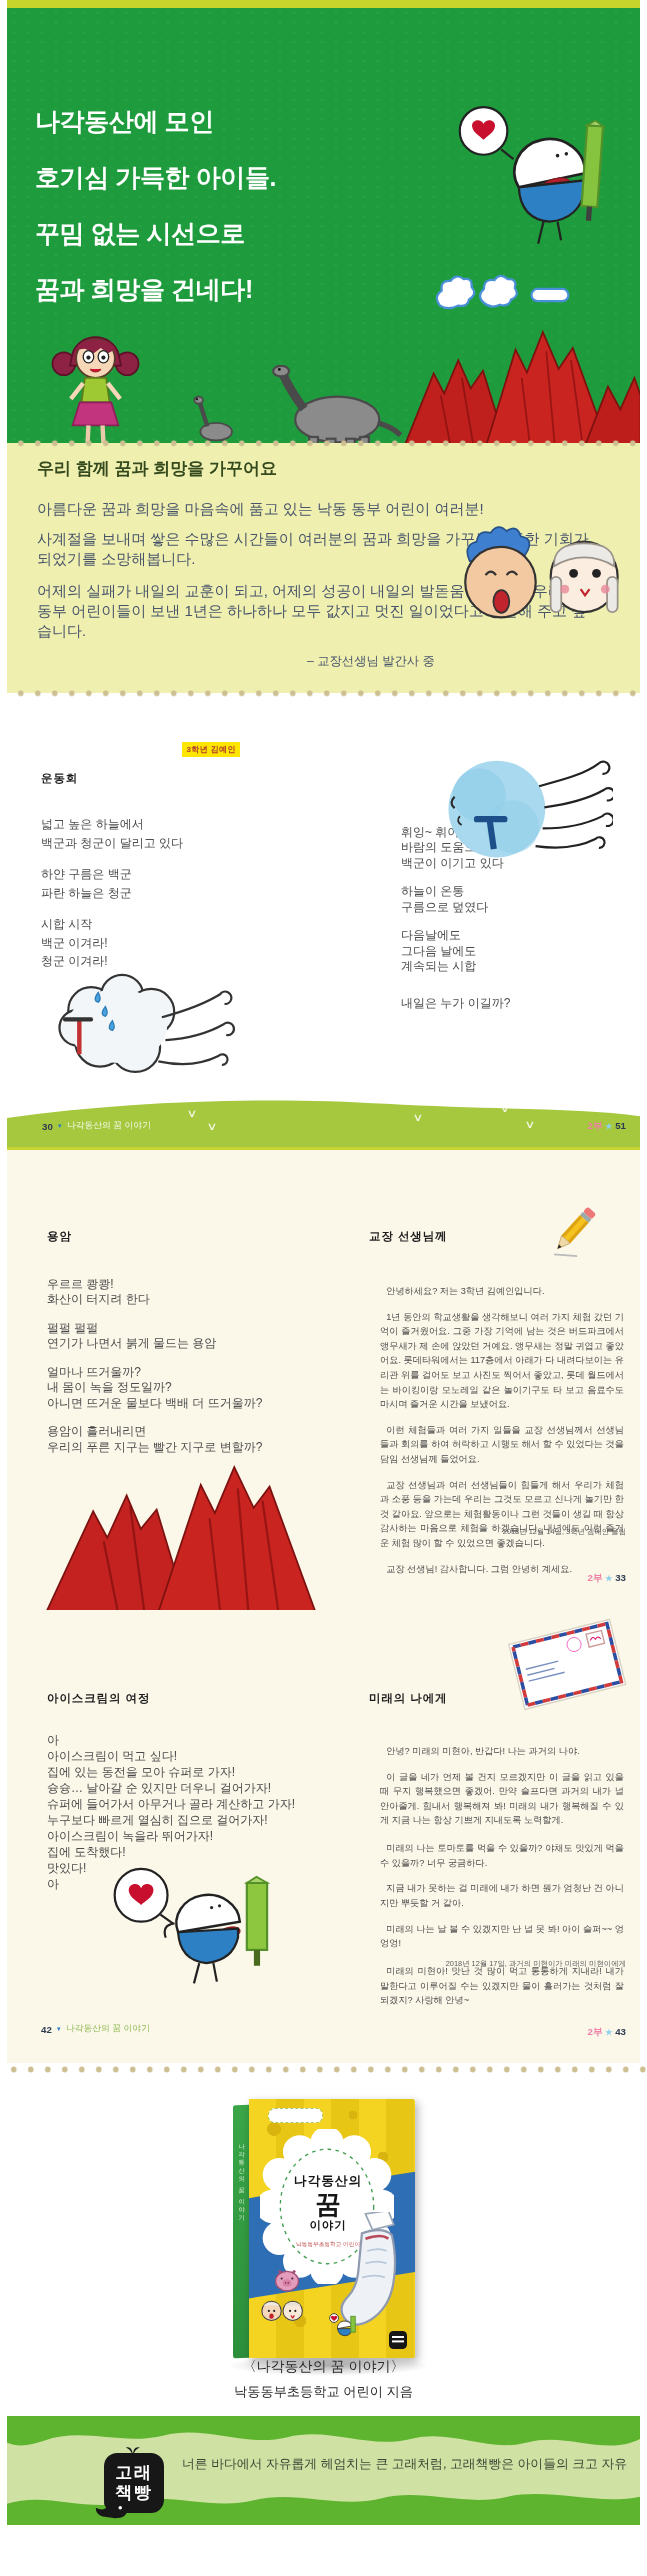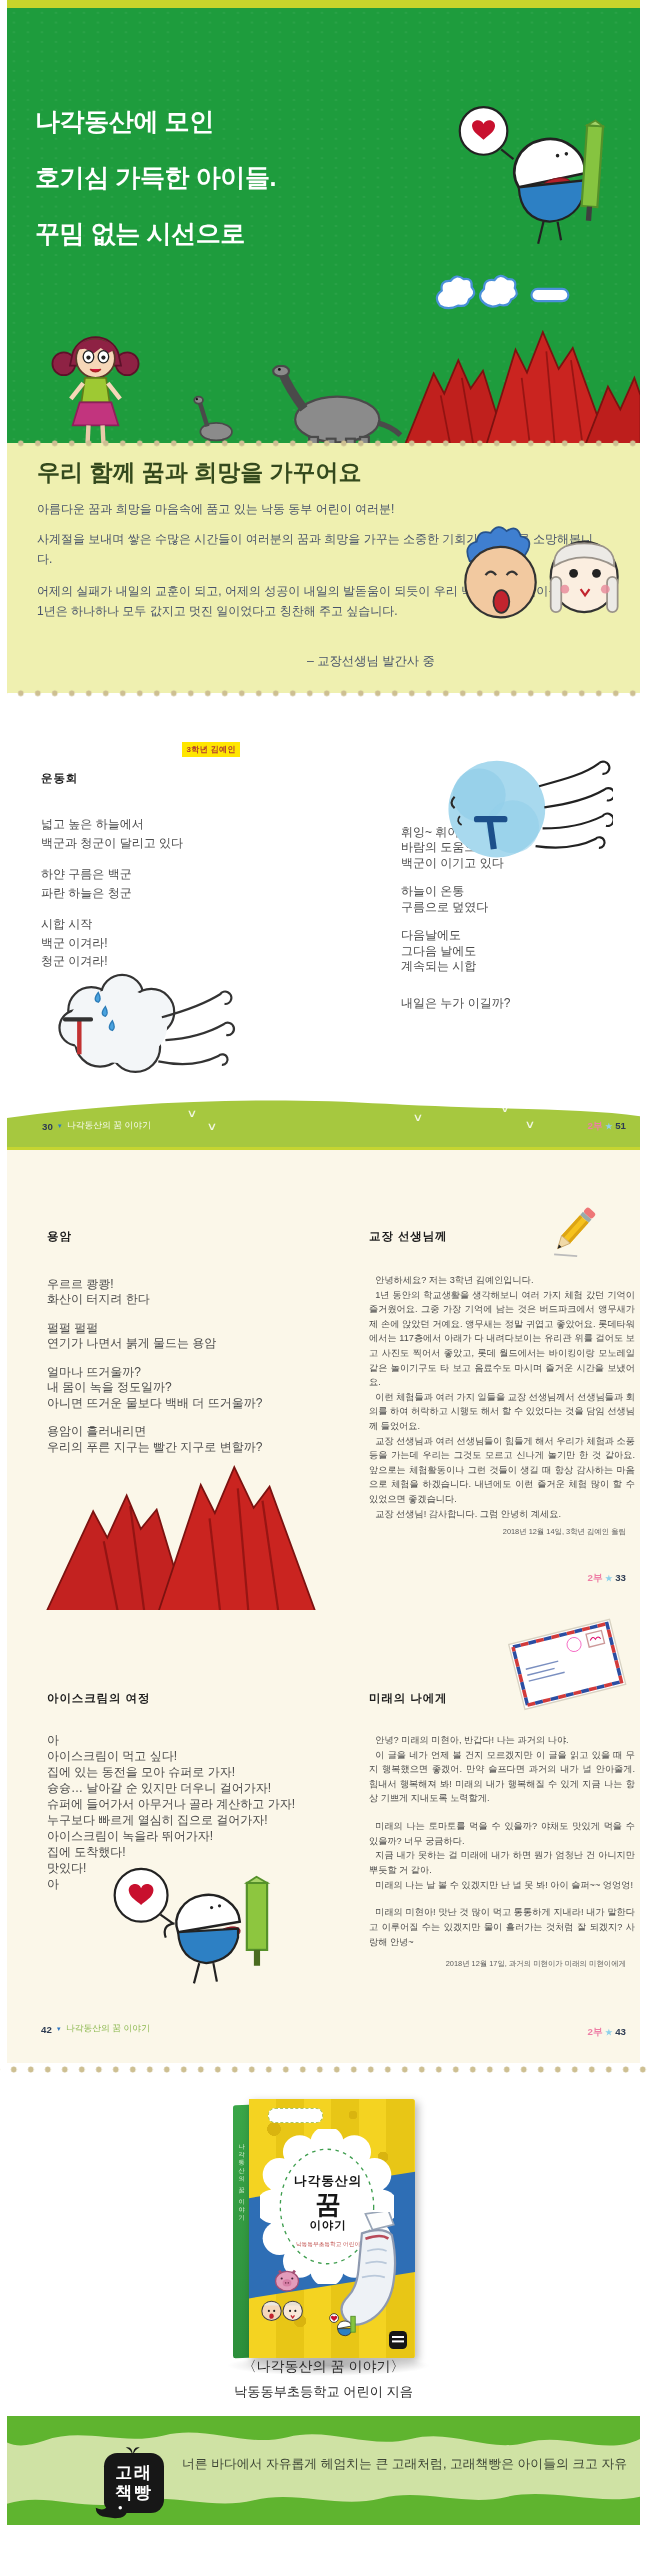--- a/index.html
+++ b/index.html
@@ -16,36 +16,36 @@
   .hero-title{left:28px;top:85px;color:#fff;font-size:25px;line-height:56px;font-weight:700;
               letter-spacing:-0.4px;}
   .hero-title div{white-space:nowrap;}
 
   
   .intro{top:443px;height:250px;background:#eff0b0;z-index:3;}
   .dots{position:absolute;left:0;right:0;height:10.6px;
         background-image:radial-gradient(circle,#cdbf92 2.6px,rgba(0,0,0,0) 3.2px);
         background-size:17px 10.6px;background-position:5.3px 50%;}
   .intro .dots.t{top:-5.3px;} .intro .dots.b{bottom:-5.3px;}
-  .intro-head{left:30px;top:14px;font-size:23px;font-weight:700;color:#34491d;}
-  .intro p{position:absolute;left:30px;width:564px;margin:0;font-size:12px;line-height:20px;
+  .intro-head{left:30px;top:14px;font-size:17px;font-weight:700;color:#34491d;}
+  .intro p{position:absolute;left:30px;width:564px;margin:0;font-size:15px;line-height:20px;
            color:#49546b;}
   .intro-attr{left:300px;top:210px;font-size:12.3px;color:#49546b;}
 
   
   .spread1{top:693px;height:457px;background:#ffffff;overflow:hidden;}
   .spread2{top:1150px;height:460px;background:#fbf7e9;overflow:hidden;}
   .spread3{top:1610px;height:453px;background:#fbf7e9;overflow:hidden;}
   .badge{left:175px;top:49px;background:#ffe600;color:#b03a2e;font-size:8px;font-weight:700;
          padding:1.8px 4.4px;letter-spacing:0.4px;}
   .ptitle{font-size:11.5px;font-weight:700;color:#1d1d1d;letter-spacing:0.9px;}
   .poem p{margin:0;font-size:12px;color:#4b4b4b;}
   .poem .stanza{margin-bottom:13.2px;}
   .lh21 p{line-height:18.5px;} .lh17 p{line-height:15.4px;} .lh18 p{line-height:16px;}
-  .letter p{margin:0;font-size:9.2px;line-height:14.6px;color:#4b4b4b;text-align:justify;
+  .letter p{margin:11px;font-size:9.2px;line-height:14.6px;color:#4b4b4b;text-align:justify;
             text-indent:6.2px;}
   .letter .gap{margin-top:13.2px;}
   .sig{position:absolute;font-size:7.4px;color:#5a5a5a;}
   .pgnum{position:absolute;font-size:9.7px;color:#2d3b52;font-weight:700;}
   .pgnum .sect{color:#ee7fa5;} .pgnum .star{color:#8ed1ea;font-size:8px;} 
   .footer-left{display:flex;align-items:center;gap:5.3px;font-size:8.8px;}
   .footer-left .num{font-weight:700;color:#2d3b52;font-size:9.7px;}
   .footer-left .birdsep{color:#2e77c4;font-size:7px;}
   .hill{position:absolute;left:0;right:0;bottom:0;height:55px;}
   .hill svg{position:absolute;left:0;top:0;width:100%;height:100%;}
@@ -113,20 +113,21 @@
 
 <div id="page">
 
   <div class="sec top-strip"></div>
 
   <div class="sec hero">
     <div class="abs hero-title">
       <div>나각동산에 모인</div>
       <div>호기심 가득한 아이들.</div>
       <div>꾸밈 없는 시선으로</div>
+      <div>꿈과 희망을 건네다!</div>
     </div>
 
     <svg class="abs" style="left:441px;top:93px;" width="168" height="163" viewBox="0 0 190 185">
       <circle cx="40" cy="34" r="27" fill="#fff" stroke="#222" stroke-width="2.5"></circle>
       <path d="M40,26 c-3,-7 -14,-5 -13,3 c1,7 9,11 13,15 c4,-4 12,-8 13,-15 c1,-8 -10,-10 -13,-3 Z" fill="#c8102e"></path>
       <line x1="60" y1="55" x2="74" y2="66" stroke="#222" stroke-width="2.5"></line>
       <path d="M80,98 A40,37 0 1 1 155,82 L80,98 Z" fill="#fff" stroke="#222" stroke-width="3"></path>
       <circle cx="124" cy="62" r="2" fill="#222"></circle>
         <circle cx="134" cy="60" r="2" fill="#222"></circle>
       <ellipse cx="122" cy="96" rx="17" ry="8" fill="#b3202c" stroke="#7d1620" transform="rotate(-14 122 96)"></ellipse>

